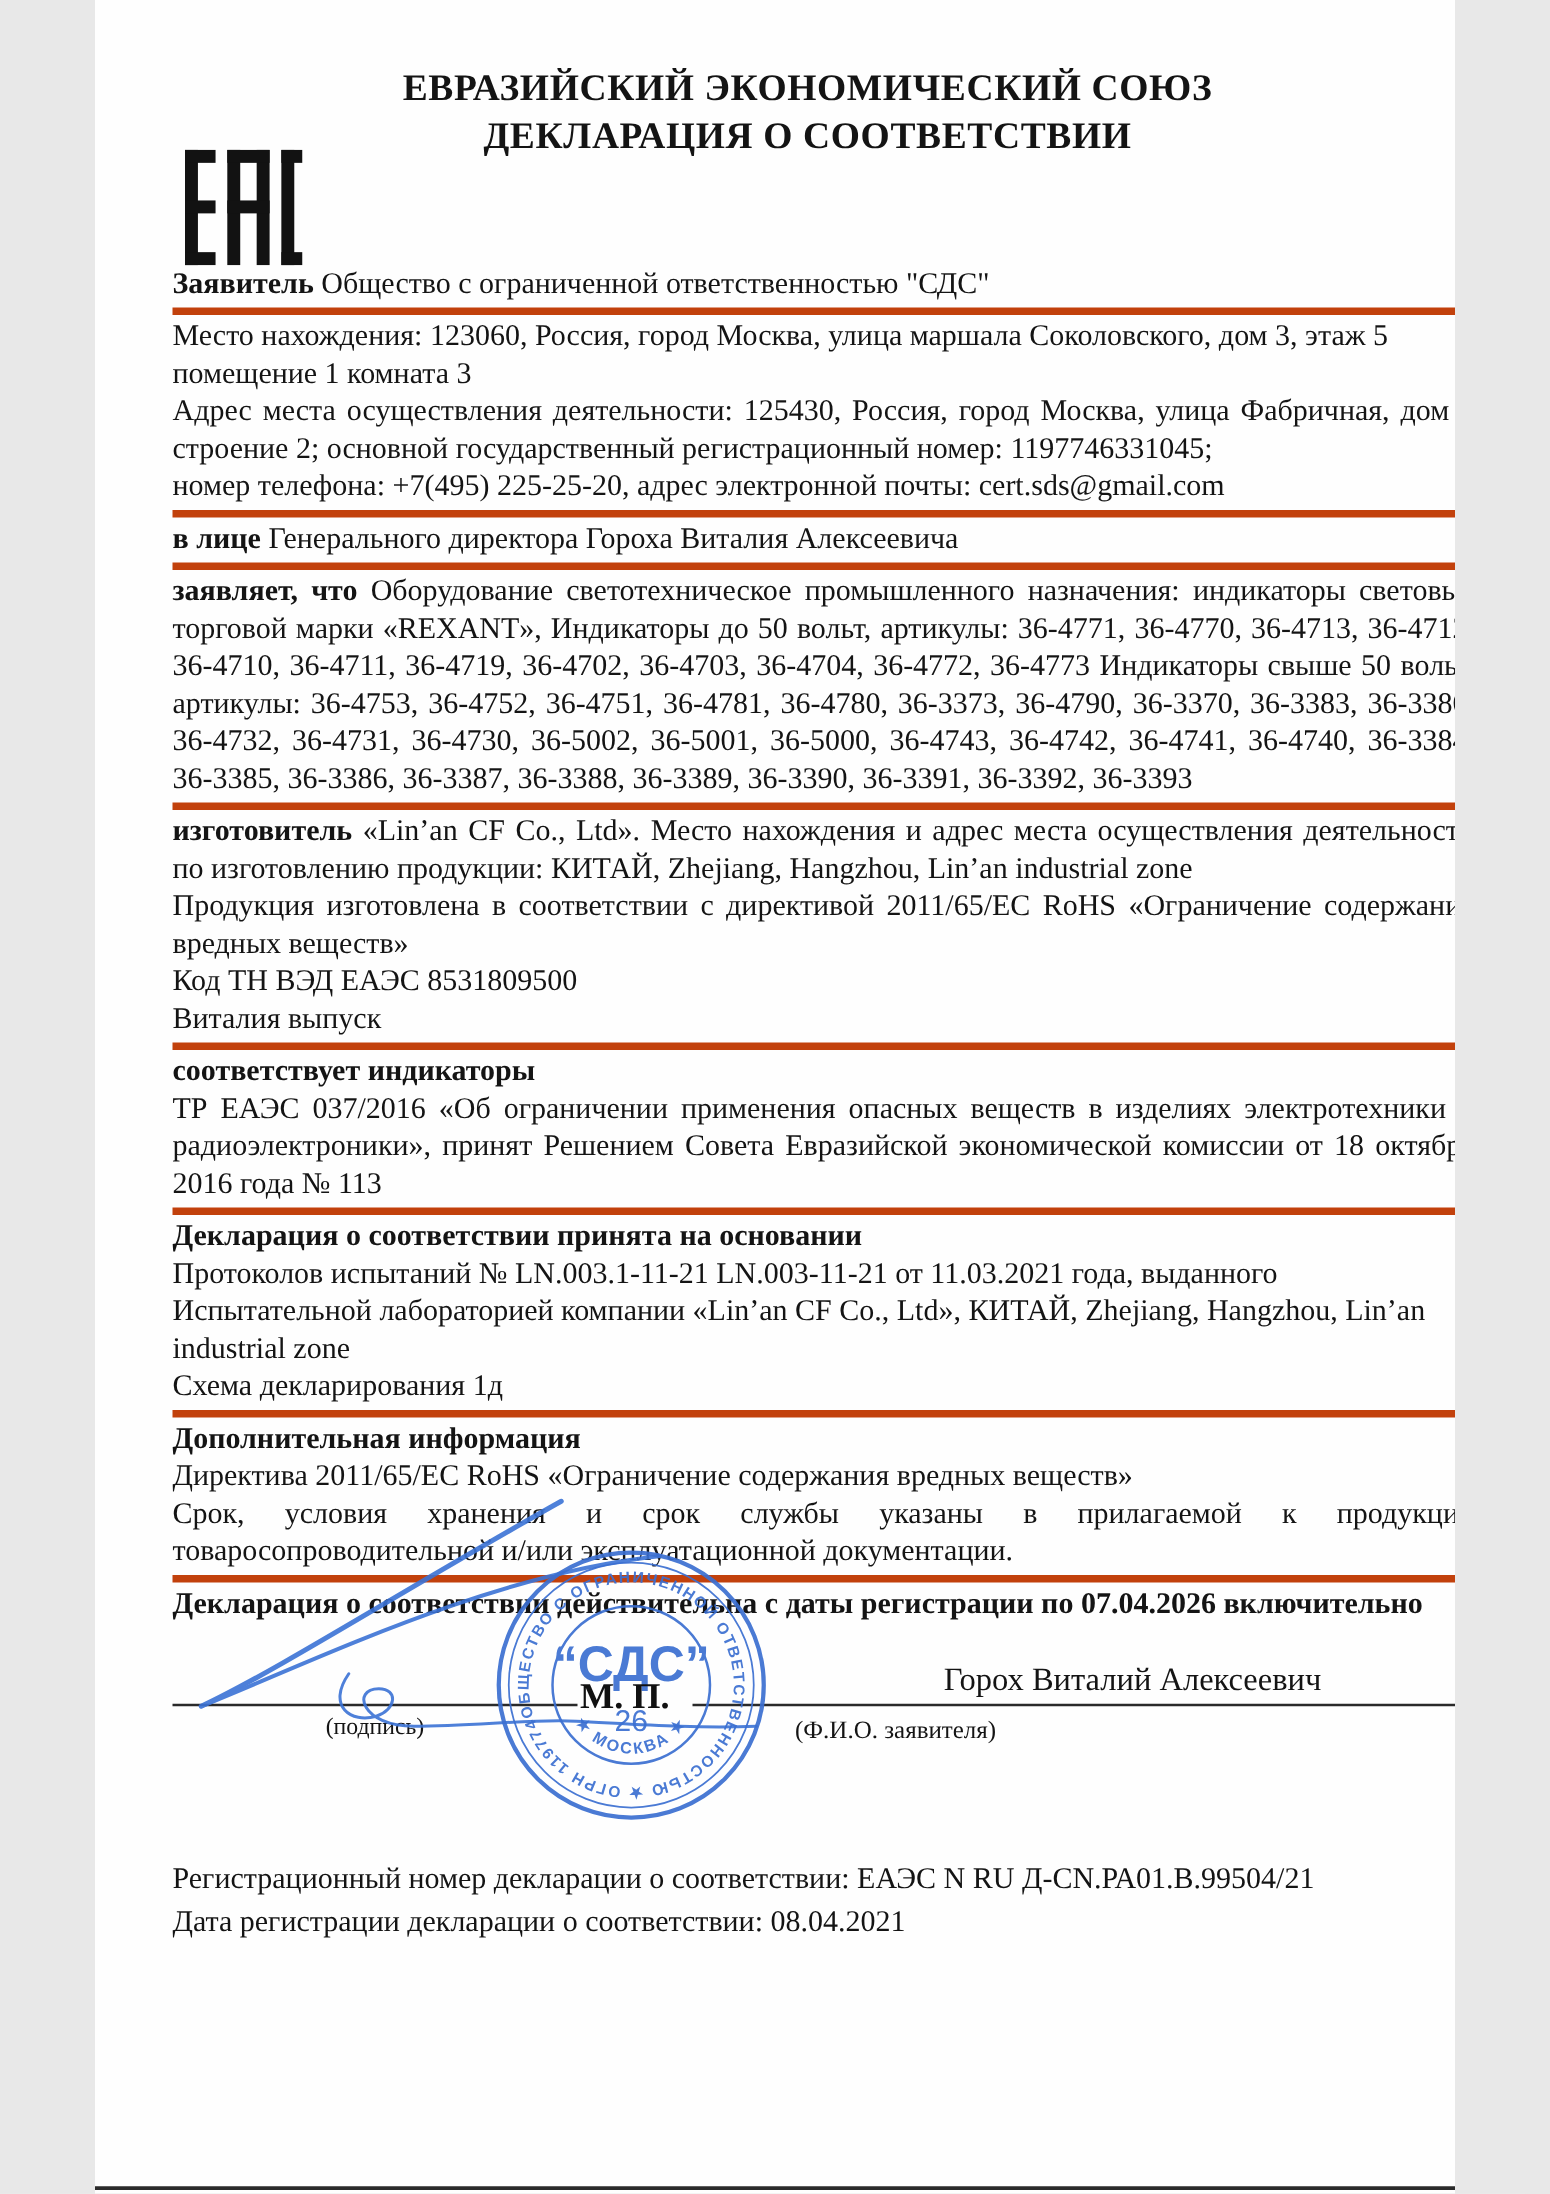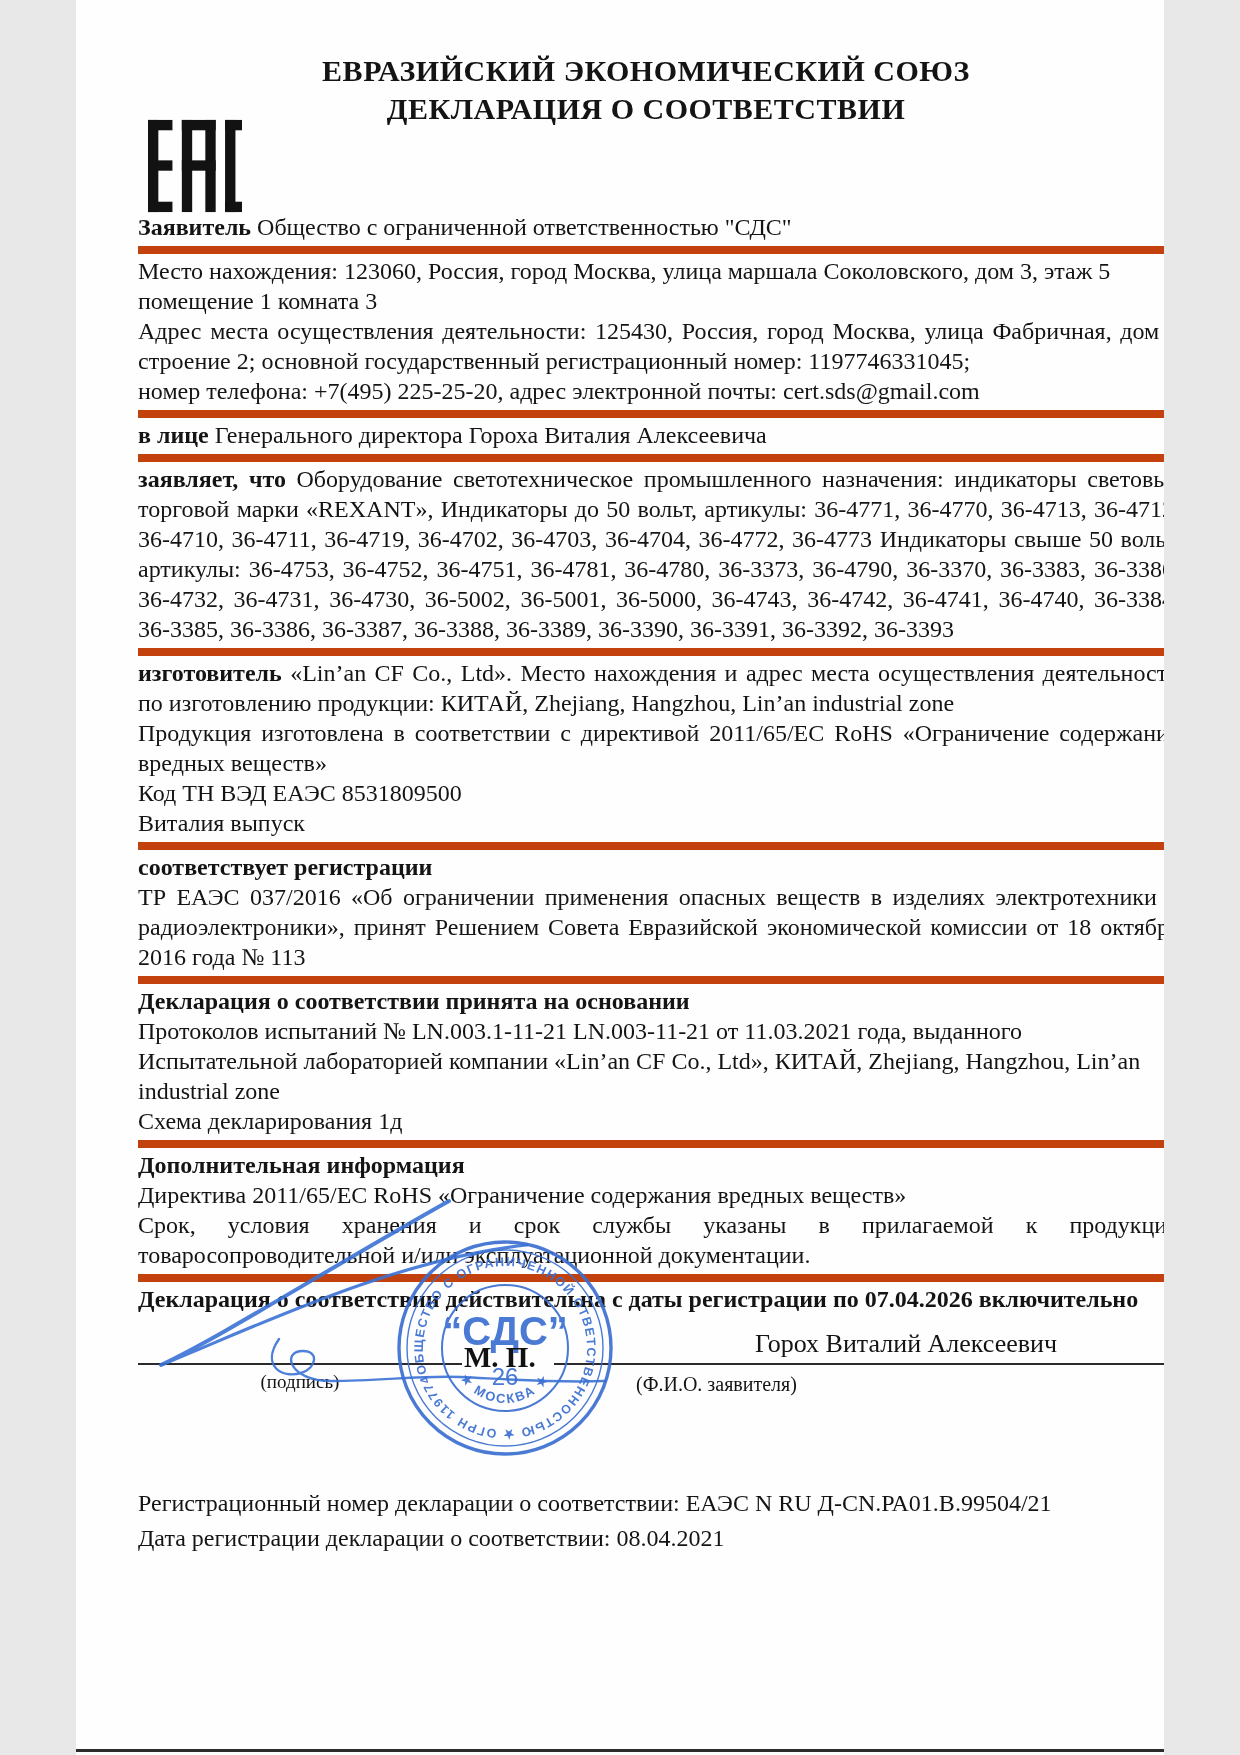--- a/index.html
+++ b/index.html
@@ -12,21 +12,21 @@
   .title-block{
     position:absolute;top:52px;left:40px;width:1060px;
     text-align:center;font-weight:bold;font-size:30px;line-height:38px;
     letter-spacing:.5px;
   }
   .eac-logo{position:absolute;left:72px;top:118px;}
   .content{
     position:absolute;left:62px;top:210px;width:1042px;
     font-size:24px;line-height:30px;
   }
-  .sec{padding:2px 0 4px;border-bottom:8px solid #c2410c;}
+  .sec{padding:2px 0 4px;border-bottom:6px solid #c2410c;}
   .sec.nb{border-bottom:none;}
   .just{text-align:justify;}
   .lbl{font-weight:bold;}
   .bold-line{font-weight:bold;}
   .sig-area{position:absolute;left:0;top:1245px;width:1240px;height:250px;}
   .sig-line{position:absolute;border-top:2px solid #2a2a2a;height:0;}
   .line-left{left:62px;top:118px;width:324px;}
   .line-right{left:478px;top:118px;width:624px;}
   .cap-left{position:absolute;left:62px;top:126px;width:324px;text-align:center;font-size:19px;}
   .cap-right{position:absolute;left:560px;top:128px;width:540px;text-align:left;font-size:20px;}
@@ -93,21 +93,21 @@
       <div class="just">
         <span class="lbl">изготовитель</span>
         <span>«Lin’an CF Co., Ltd». Место нахождения и адрес места осуществления деятельности по изготовлению продукции: КИТАЙ, Zhejiang, Hangzhou, Lin’an industrial zone</span>
       </div>
       <div class="just">Продукция изготовлена в соответствии с директивой 2011/65/EC RoHS «Ограничение содержания вредных веществ»</div>
       <div>Код ТН ВЭД ЕАЭС 8531809500</div>
       <div>Виталия выпуск</div>
     </div>
 
     <div class="sec">
-      <div class="lbl">соответствует регистрации</div>
+      <div class="lbl">соответствует индикаторы</div>
       <div class="just">ТР ЕАЭС 037/2016 «Об ограничении применения опасных веществ в изделиях электротехники и радиоэлектроники», принят Решением Совета Евразийской экономической комиссии от 18 октября 2016 года № 113</div>
     </div>
 
     <div class="sec">
       <div class="lbl">Декларация о соответствии принята на основании</div>
       <div>Протоколов испытаний № LN.003.1-11-21  LN.003-11-21 от 11.03.2021 года, выданного Испытательной лабораторией компании «Lin’an CF Co., Ltd», КИТАЙ, Zhejiang, Hangzhou, Lin’an industrial zone</div>
       <div>Схема декларирования 1д</div>
     </div>
 
     <div class="sec">

